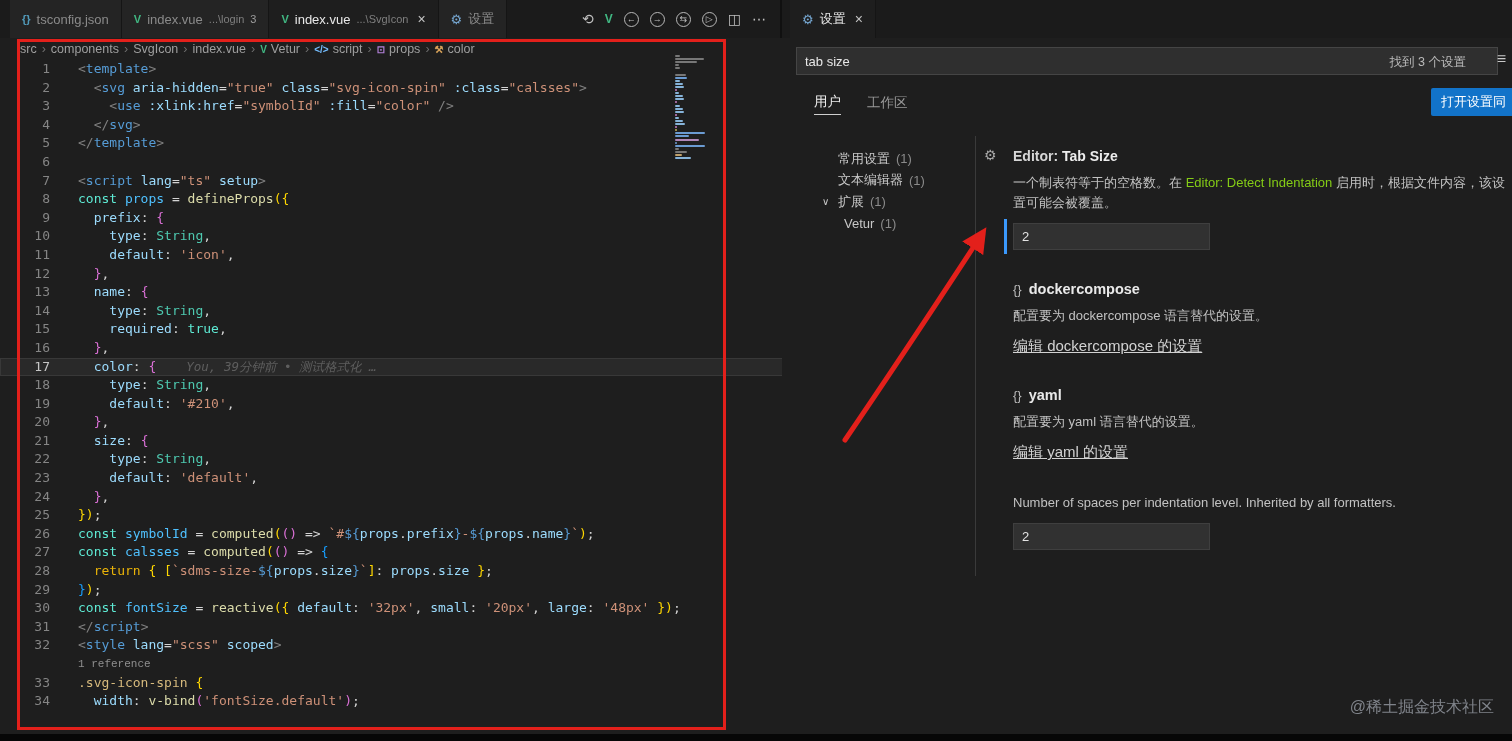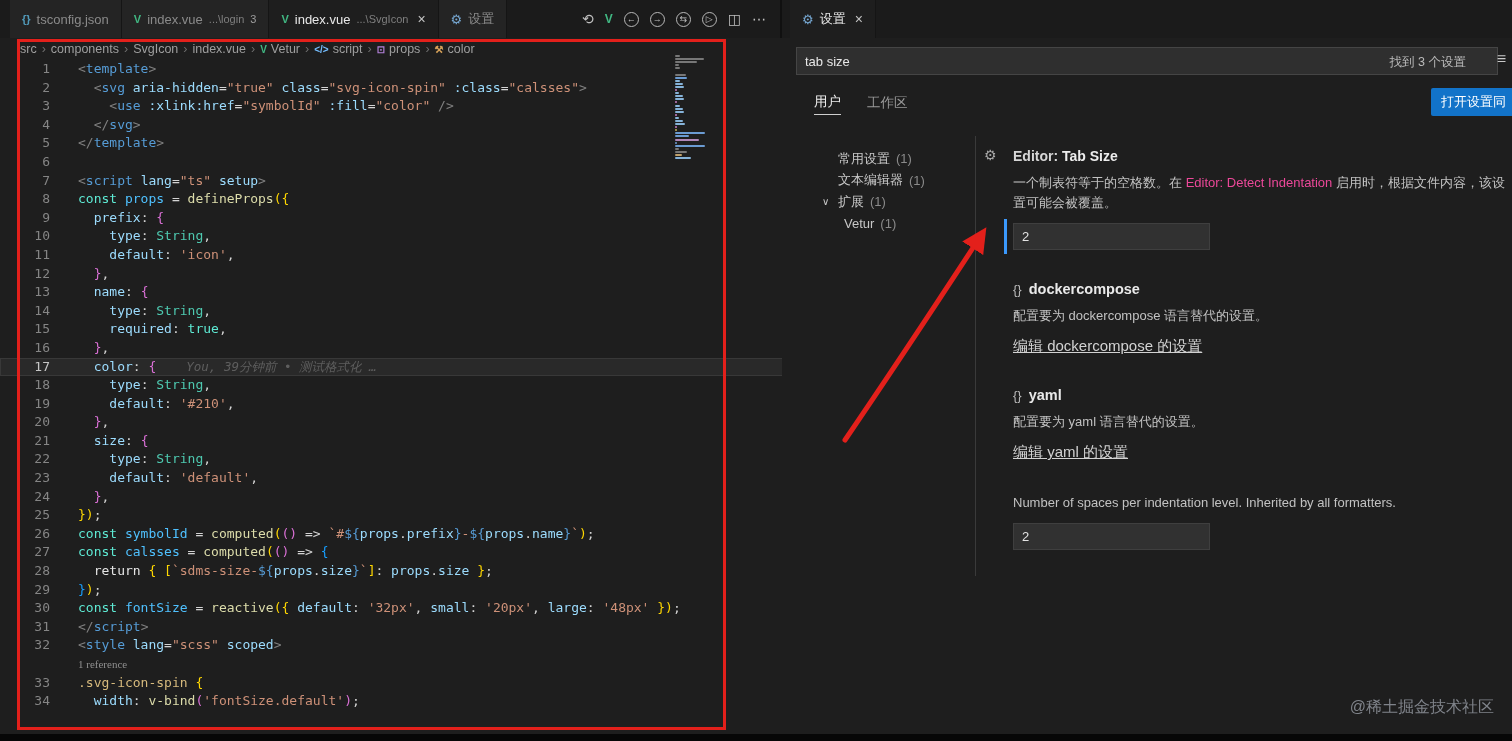--- a/index.html
+++ b/index.html
@@ -35,24 +35,24 @@
   .bsep{margin:0 5px;color:#6e6e6e}
   .bicon{margin-right:4px;font-size:10px;font-weight:bold}
   #code-rows{position:absolute;top:22px;left:0;right:14px;font-family:"DejaVu Sans Mono",monospace;font-size:13px}
   .crow{display:flex;height:18.6px;line-height:18.6px;cursor:text}
   .crow .ln{flex:none;width:50px;text-align:right;color:#858585}
   .crow.cur .ln{color:#c6c6c6}
   .crow .lc{padding-left:28px;white-space:pre}
   .crow.cur{background:rgba(120,120,120,.12);box-shadow:inset 0 0 0 1px rgba(255,255,255,.07)}
   .headrow{color:#666;font-size:11px;padding-left:78px;height:18.6px;line-height:19px;
        font-family:"DejaVu Sans Mono",monospace}
-  .codelens{color:#8f8f8f;font-size:11px;font-family:Liberation Serif, serif}
+  .codelens{color:#8f8f8f;font-size:11px;font-family:Liberation Mono, monospace}
   .blame{color:#5e5e5e;font-style:italic;padding-left:30px;font-size:12.5px}
   .tk-ang{color:#808080}.tk-tag{color:#569cd6}.tk-attr{color:#9cdcfe}.tk-str{color:#ce9178}
-  .tk-kw{color:#5eead4}.tk-ctrl{color:#e5e5e5}.tk-fn{color:#dcdcaa}.tk-cls{color:#4ec9b0}
+  .tk-kw{color:#5eead4}.tk-ctrl{color:#eab308}.tk-fn{color:#dcdcaa}.tk-cls{color:#4ec9b0}
   .tk-var{color:#9cdcfe}.tk-cvar{color:#4fc1ff}.tk-op{color:#d4d4d4}.tk-tx{color:#d4d4d4}
   .tk-b1{color:#ffd700}.tk-b2{color:#da70d6}.tk-b3{color:#179fff}.tk-tp{color:#569cd6}.tk-sel{color:#d7ba7d}
   #minimap{position:absolute;left:675px;top:17px;width:34px}
   .mbar{height:2px;margin-bottom:1.1px;border-radius:1px}
   #vscroll{position:absolute;right:1px;top:150px;width:10px;height:175px;background:rgba(110,110,110,.32)}
   #vmark{position:absolute;right:3px;top:345px;width:7px;height:3px;background:rgba(210,210,210,.5)}
   #group-divider{position:absolute;left:780px;top:0;width:2px;height:741px;background:#101010}
 
   
   #settings-group{position:absolute;left:782px;top:38px;width:730px;height:703px;background:#1e1e1e;overflow:hidden}
@@ -75,21 +75,21 @@
   .chev{margin-right:4px;color:#c8c8c8;font-size:10px;width:12px}
   .toccount{margin-left:6px;color:#8a8a8a}
   #tocdivider{width:1px;background:#3a3a3a;margin-top:12px;height:440px;flex:none}
   #settings-content{flex:1;padding:24px 6px 0 37px;position:relative;overflow:hidden}
   .sblock{position:relative;margin-bottom:31px}
   .stitle{font-size:14px;font-weight:bold;color:#e9e9e9}
   .stpre{color:#d6d6d6}
   .stname{color:#ededed}
   .sgear{position:absolute;left:-29px;top:-1px;color:#a8a8a8;font-size:14px;cursor:pointer}
   .sdesc{margin-top:9px;font-size:13px;color:#c2c2c2;line-height:20px;max-width:512px}
-  .slink{color:#ec4899;cursor:pointer;text-decoration:none}
+  .slink{color:#84cc16;cursor:pointer;text-decoration:none}
   .sinputwrap{position:relative;display:inline-block;margin-top:10px}
   .sinput{width:197px;height:27px;background:#313131;border:1px solid #3f3f3f;color:#e4e4e4;
        font-size:13px;padding:0 8px;font-family:inherit;outline:none}
   .sinputwrap.modified::before{content:"";position:absolute;left:-9px;top:-4px;bottom:-4px;width:3px;background:#3b99fc}
   .ltitle{font-size:14.5px;font-weight:bold;color:#e9e9e9}
   .licon{color:#b9b9b9;font-weight:normal;margin-right:7px;font-size:13px}
   .llink{display:inline-block;margin-top:11px;font-size:15px;color:#d2d2d2;text-decoration:underline;cursor:pointer}
 
   
   #anno-rect{position:absolute;left:17px;top:39px;width:709px;height:691px;border:3px solid #e3201b;

